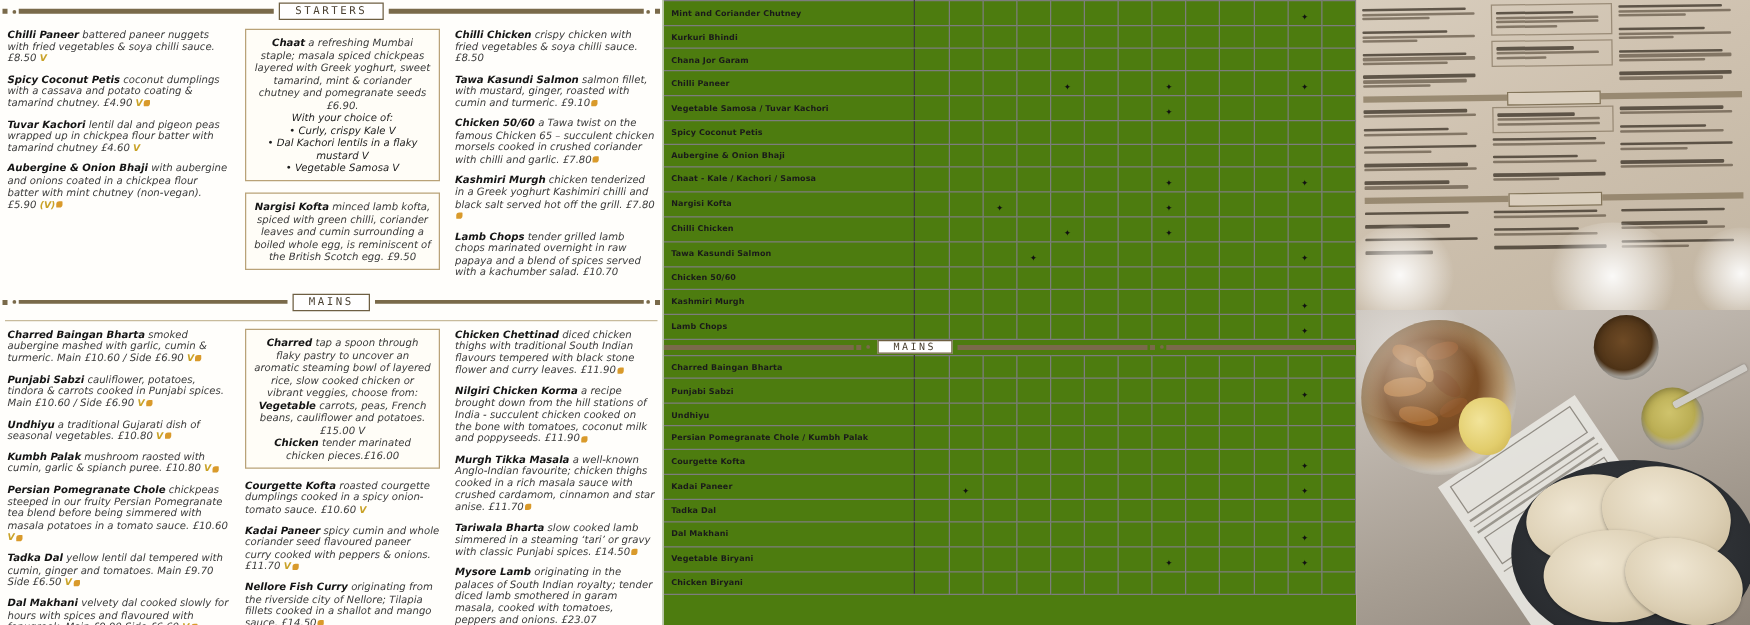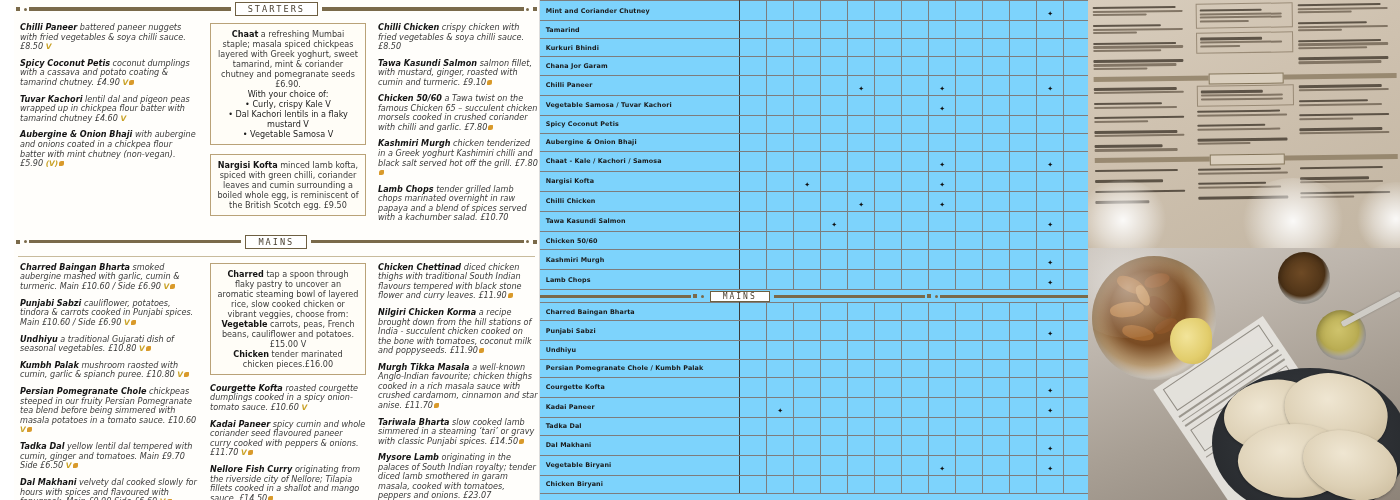--- a/index.html
+++ b/index.html
@@ -7,21 +7,21 @@
     width: 1400px; height: 500px;
     overflow: hidden;
     background: #ffffff;
     font-family: "DejaVu Sans", sans-serif;
   }
   #root { position: relative; width: 1400px; height: 500px; display: flex; }
 
   
   .menu-panel {
     width: 530px; height: 500px; position: relative;
-    background: #fffefb; overflow: hidden; padding: 0; margin-left: 14px;
+    background: #fffefb; overflow: hidden; padding: 0;
   }
   .menu-cols { display: flex; width: 530px; }
   .mcol { padding: 0 6px; }
   .mcol-1 { width: 190px; }
   .mcol-2 { width: 168px; }
   .mcol-3 { width: 172px; }
 
   .dish { margin-bottom: 7px; line-height: 1.18; font-style: italic; }
   .dish-t { font-size: 8.1px; color: #1c1c1c; }
   .dish-t b { font-weight: bold; color: #141414; }
@@ -29,39 +29,39 @@
   .veg { color: #c9a227; font-weight: bold; font-size: 7.4px; }
   .chilli {
     display: inline-block; width: 5px; height: 5px;
     background: #d99a2b; border-radius: 50% 10% 50% 10%;
     vertical-align: middle; margin-left: 1px;
   }
 
   
   .boxed {
     border: 1.3px solid #b9a278; background: #fffdf7;
-    padding: 5px 6px; margin-bottom: 9px; text-align: center;
+    padding: 5px 6px; margin-bottom: 9px; text-align: center; font-style: italic;
   }
   .boxed .dish-t { font-size: 8.1px; }
 
   
   .banner { display: flex; align-items: center; margin: 5px 0 7px; }
   .banner .bar { flex: 1; height: 3.2px; background: #7a6a4a; }
   .banner .dot { width: 3px; height: 3px; background: #7a6a4a; border-radius: 50%; margin: 0 2px; }
   .banner .sq { width: 4px; height: 4px; background: #7a6a4a; margin: 0 2px; }
   .banner .lbl {
     border: 1.2px solid #6e5f42; padding: 1px 12px; margin: 0 4px;
     font-size: 8.6px; letter-spacing: 2px; color: #4a4031; background: #fff;
     font-family: "DejaVu Sans Mono", monospace;
   }
   .thin-rule { height: 1px; background: #c8bb9c; margin: 2px 4px 6px; }
 
   
   .matrix-panel {
-    width: 555px; height: 500px; background: #7dd3fc;
+    width: 555px; height: 500px; background: #4d7c0f;
     position: relative; overflow: hidden;
     border-left: 1px solid #ddd;
   }
   .mtable { width: 100%; border-collapse: collapse; table-layout: fixed; }
   .mtable td {
     border: 0.8px solid #7d7d7d;
     height: 18.2px; padding: 0;
   }
   .mtable td.rowname {
     border-left: none; border-right: 1.4px solid #3a3a3a;
@@ -317,36 +317,20 @@
             <td class="cell"></td>
             <td class="cell"></td>
             <td class="cell thick"></td>
             <td class="cell"></td>
             <td class="cell"></td>
             <td class="cell"></td>
             <td class="cell thick"><span class="mark">✦</span></td>
             <td class="cell"></td>
           </tr>
           <tr>
-            <td class="rowname">Tamarind</td>
-            <td class="cell"></td>
-            <td class="cell"></td>
-            <td class="cell"></td>
-            <td class="cell"></td>
-            <td class="cell"></td>
-            <td class="cell"></td>
-            <td class="cell"></td>
-            <td class="cell thick"></td>
-            <td class="cell"></td>
-            <td class="cell"></td>
-            <td class="cell"></td>
-            <td class="cell thick"></td>
-            <td class="cell"></td>
-          </tr>
-          <tr>
             <td class="rowname">Kurkuri Bhindi</td>
             <td class="cell"></td>
             <td class="cell"></td>
             <td class="cell"></td>
             <td class="cell"></td>
             <td class="cell"></td>
             <td class="cell"></td>
             <td class="cell"></td>
             <td class="cell thick"></td>
             <td class="cell"></td>

